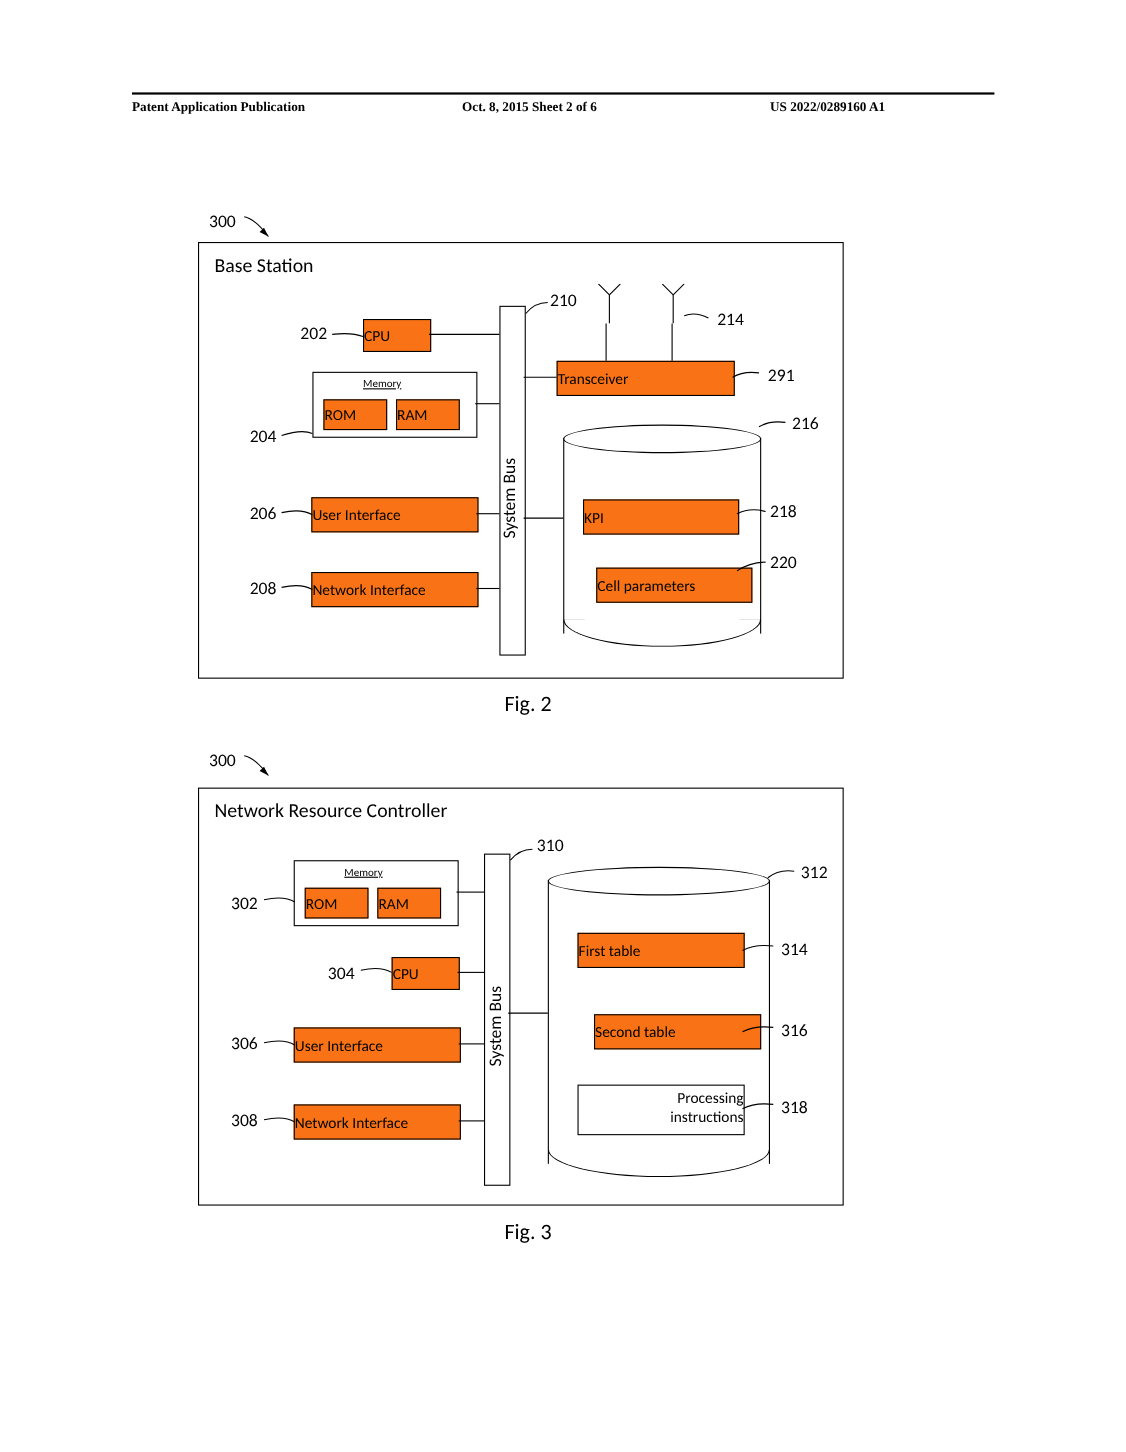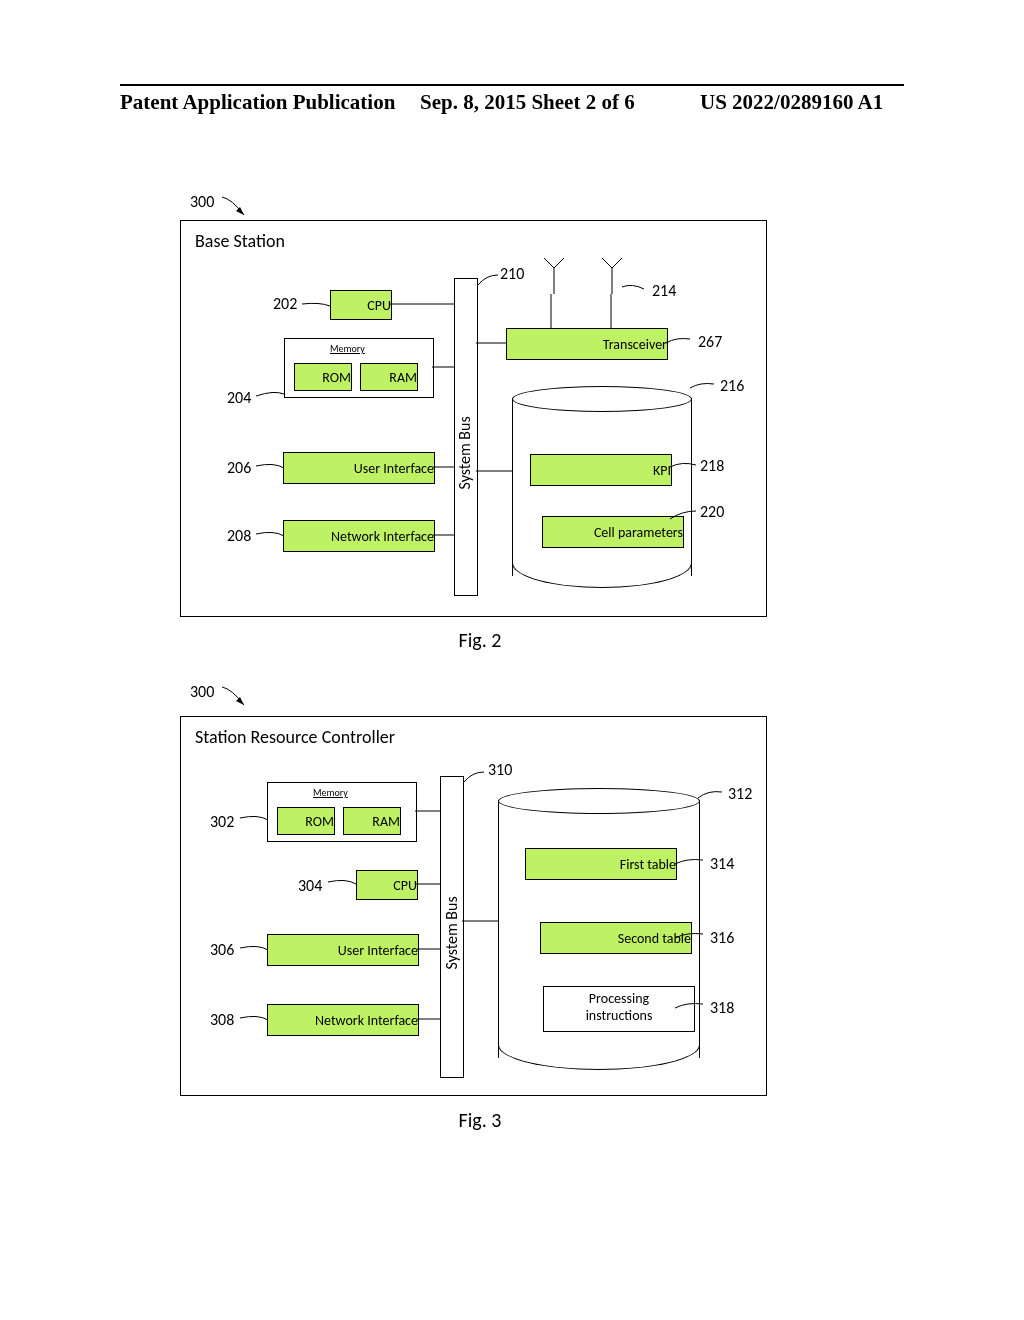--- a/index.html
+++ b/index.html
@@ -19,30 +19,30 @@
   }
   .header-line {
     position: absolute;
     left: 120px; top: 84px; width: 784px;
     border-top: 2px solid #000;
   }
   .hdr {
     position: absolute;
     font-family: "Times New Roman", serif;
     font-weight: bold;
-    font-size: 21px;
+    font-size: 12px;
   }
   .box {
     position: absolute;
     border: 1px solid #000;
-    background: #bef264;
+    background: #f97316;
     text-align: center;
     display: flex;
     align-items: center;
-    justify-content: flex-end;
+    justify-content: flex-start;
   }
   .plainbox {
     position: absolute;
     border: 1px solid #000;
     background: #fff;
   }
   .label {
     position: absolute;
     font-size: 10px;
     white-space: nowrap;
@@ -99,21 +99,21 @@
     position: absolute;
   }
 </style>
 </head>
 <body>
 
 <div class="page">
 
   <div class="header-line"></div>
   <div class="hdr" style="left:120px; top:90px;">Patent Application Publication</div>
-  <div class="hdr" style="left:420px; top:90px;">Sep. 8, 2015   Sheet 2 of 6</div>
+  <div class="hdr" style="left:420px; top:90px;">Oct. 8, 2015   Sheet 2 of 6</div>
   <div class="hdr" style="left:700px; top:90px;">US 2022/0289160 A1</div>
 
   <div class="ref" style="left:190px; top:192px;">300</div>
   <svg class="conn" style="left:220px; top:195px; width:40px; height:30px;">
     <path d="M2 2 Q12 4 24 20" stroke="#000" fill="none"></path>
     <polygon points="24,20 16,16 20,12" fill="#000"></polygon>
   </svg>
 
   <div class="plainbox" style="left:180px; top:220px; width:585px; height:395px;"></div>
   <div class="title" style="left:195px; top:230px;">Base Station</div>
@@ -176,21 +176,21 @@
     </svg>
   <svg class="conn" style="left:550px; top:294px; width:2px; height:34px;">
       <line x1="1" y1="0" x2="1" y2="34" stroke="#000"></line>
     </svg>
   <svg class="conn" style="left:610px; top:294px; width:2px; height:34px;">
       <line x1="1" y1="0" x2="1" y2="34" stroke="#000"></line>
     </svg>
   <svg class="conn" style="left:666px; top:335px; width:30px; height:14px;">
       <path d="M0 8 Q10 2 24 4" stroke="#000" fill="none"></path>
     </svg>
-  <div class="ref" style="left:698px; top:332px;">267</div>
+  <div class="ref" style="left:698px; top:332px;">291</div>
 
   <div class="cyl" style="left:512px; top:398px; width:178px; height:178px;"></div>
   <svg class="conn" style="left:690px; top:380px; width:28px; height:14px;">
       <path d="M0 8 Q10 2 24 4" stroke="#000" fill="none"></path>
     </svg>
   <div class="ref" style="left:720px; top:376px;">216</div>
   <svg class="conn" style="left:476px; top:470px; width:36px; height:2px;">
       <line x1="0" y1="1" x2="36" y2="1" stroke="#000"></line>
     </svg>
 
@@ -234,21 +234,21 @@
 
   <div class="figcap" style="left:430px; top:628px;">Fig. 2</div>
 
   <div class="ref" style="left:190px; top:682px;">300</div>
   <svg class="conn" style="left:220px; top:685px; width:40px; height:30px;">
     <path d="M2 2 Q12 4 24 20" stroke="#000" fill="none"></path>
     <polygon points="24,20 16,16 20,12" fill="#000"></polygon>
   </svg>
 
   <div class="plainbox" style="left:180px; top:716px; width:585px; height:378px;"></div>
-  <div class="title" style="left:195px; top:726px;">Station Resource Controller</div>
+  <div class="title" style="left:195px; top:726px;">Network Resource Controller</div>
 
   <div class="plainbox" style="left:440px; top:776px; width:22px; height:300px;"></div>
   <div class="sysbus-label" style="left:411px; top:920px; width:80px;">System Bus</div>
   <svg class="conn" style="left:464px; top:770px; width:30px; height:18px;">
       <path d="M0 12 Q8 2 20 2" stroke="#000" fill="none"></path>
     </svg>
   <div class="ref" style="left:488px; top:760px;">310</div>
 
   <div class="plainbox" style="left:267px; top:782px; width:148px; height:58px;"></div>
   <div class="label" style="left:313px; top:786px;">Memory</div>
@@ -317,21 +317,21 @@
   <div class="ref" style="left:710px; top:854px;">314</div>
 
   <div class="box" style="left:525px; top:922px; width:150px; height:30px;margin-left:15px;">
       <span>Second table</span>
     </div>
   <svg class="conn" style="left:675px; top:930px; width:30px; height:14px;">
       <path d="M0 8 Q12 2 28 4" stroke="#000" fill="none"></path>
     </svg>
   <div class="ref" style="left:710px; top:928px;">316</div>
 
-  <div class="plainbox" style="left:525px; top:986px; width:150px; height:44px; text-align:center;margin-left:18px;">
+  <div class="plainbox" style="left:525px; top:986px; width:150px; height:44px; text-align:right;">
     <div style="margin-top:3px;">Processing</div>
     <div>instructions</div>
   </div>
   <svg class="conn" style="left:675px; top:1000px; width:30px; height:14px;">
       <path d="M0 8 Q12 2 28 4" stroke="#000" fill="none"></path>
     </svg>
   <div class="ref" style="left:710px; top:998px;">318</div>
 
   <div class="figcap" style="left:430px; top:1108px;">Fig. 3</div>
 

